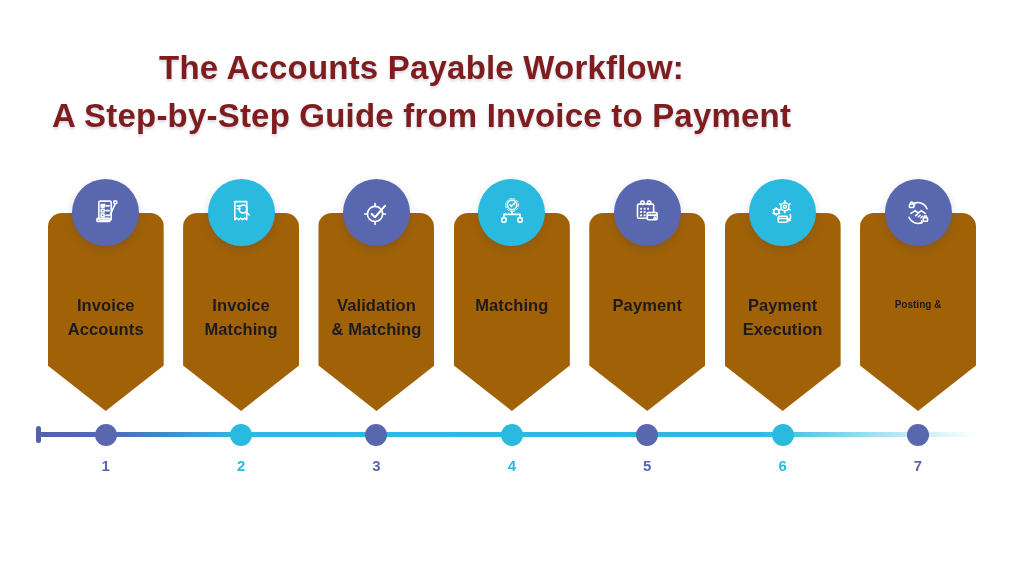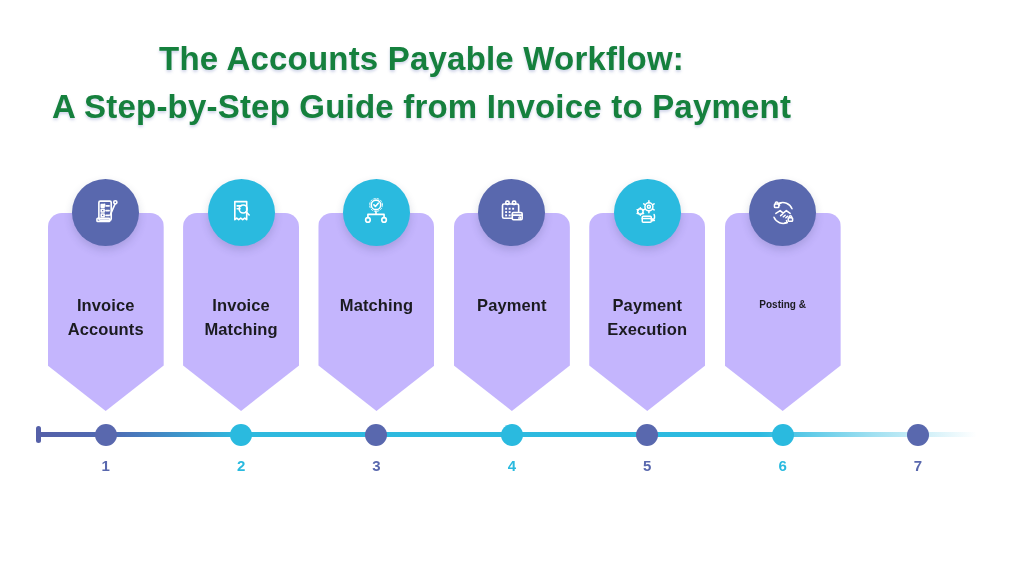--- a/index.html
+++ b/index.html
@@ -8,27 +8,27 @@
     position:relative;
     width:1024px; height:576px;
     background:#ffffff;
     font-family:"Liberation Sans","DejaVu Sans",sans-serif;
     overflow:hidden;
   }
   .stage { position:absolute; inset:0; }
 
   
   .title {
-    position:absolute; top:35px; left:0; width:843px;
+    position:absolute; top:44px; left:0; width:843px;
     text-align:center;
     font-weight:bold;
     font-size:33px;
     line-height:48px;
     letter-spacing:0.2px;
-    color:#15803d;
+    color:#7f1d1d;
     text-shadow:0 2px 3px rgba(82,101,175,0.28);
   }
 
   
   .steps-row {
     position:absolute; top:179px; left:38px; width:948px;
     display:flex;
   }
   .step-col {
     width:135.4px;
@@ -38,21 +38,21 @@
   .icon-circle {
     width:67px; height:67px; border-radius:50%;
     display:flex; align-items:center; justify-content:center;
     z-index:2;
     box-shadow:0 4px 8px rgba(40,50,90,0.18);
   }
   .icon-circle svg { display:block; }
   .pennant {
     width:116px; height:198px;
     margin-top:-33px;
-    background:#c4b5fd;
+    background:#a16207;
     border-radius:14px;
     clip-path:polygon(0 0, 100% 0, 100% 77%, 50% 100%, 0 77%);
     position:relative;
     z-index:1;
   }
   .step-label {
     position:absolute; top:80px; left:0; width:100%;
     text-align:center;
     font-weight:bold;
     font-size:16.5px;
@@ -128,20 +128,35 @@
         </svg>
       </div>
       <div class="pennant">
         <div class="step-label">
           <span>Invoice</span>
           <span>Matching</span>
         </div>
       </div>
     </div>
 
+    <div class="step-col">
+      <div class="icon-circle" style="background-color: rgb(89, 104, 174);">
+        <svg width="38" height="38" viewBox="0 0 40 40" fill="none" stroke="#fff" stroke-width="1.7" stroke-linecap="round" stroke-linejoin="round">
+          <circle cx="19" cy="21" r="8"></circle>
+          <path d="M19 10 v2.6 M19 29.4 v2.6 M8 21 h2.6 M27.4 21 h2.6"></path>
+          <path d="M15.5 21 l3.4 3.4 L29.5 12.5" stroke-width="2.2"></path>
+        </svg>
+      </div>
+      <div class="pennant">
+        <div class="step-label">
+          <span>Validation</span>
+          <span>&amp; Matching</span>
+        </div>
+      </div>
+    </div>
 
     <div class="step-col">
       <div class="icon-circle" style="background-color: rgb(42, 186, 223);">
         <svg width="38" height="38" viewBox="0 0 40 40" fill="none" stroke="#fff" stroke-width="1.7" stroke-linecap="round" stroke-linejoin="round">
           <circle cx="20" cy="11.5" r="5"></circle>
           <circle cx="20" cy="11.5" r="6.8" stroke-width="1" stroke-dasharray="1.6 2"></circle>
           <path d="M17.8 11.5 l1.6 1.6 3-3.4"></path>
           <path d="M20 18.3 v3.2 M11.5 21.5 h17 M11.5 21.5 v3.4 M28.5 21.5 v3.4"></path>
           <circle cx="11.5" cy="27.3" r="2.4"></circle>
           <circle cx="28.5" cy="27.3" r="2.4"></circle>

